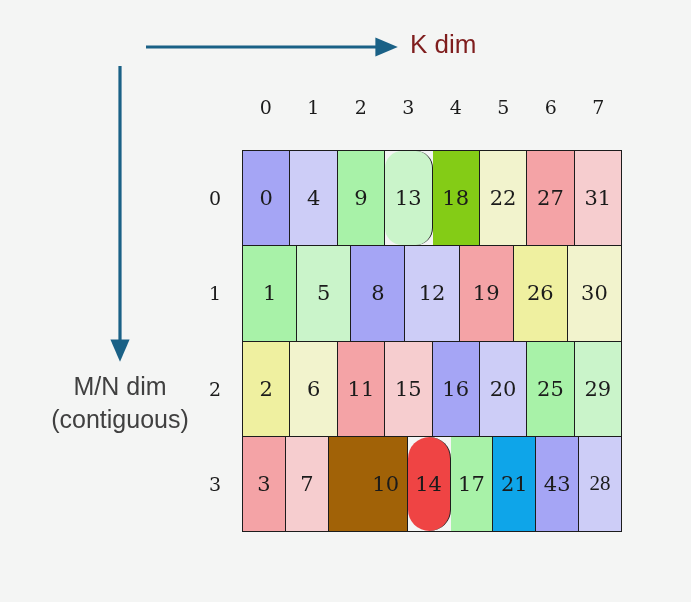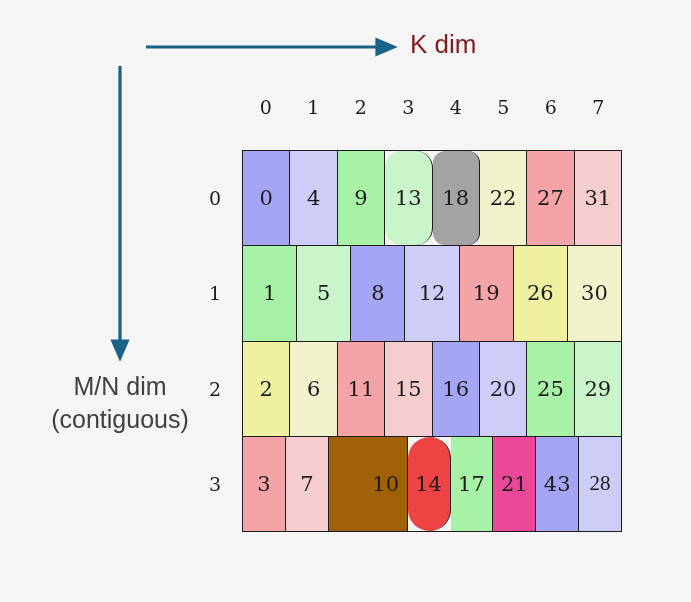--- a/index.html
+++ b/index.html
@@ -155,21 +155,21 @@
   <div class="row-header">2</div>
   <div class="row-header">3</div>
 </div>
 
 <div class="grid" id="grid">
     <div class="grid-row">
       <div class="cell" style="background: rgb(165, 165, 245);">0</div>
       <div class="cell" style="background: rgb(205, 205, 247);">4</div>
       <div class="cell" style="background: rgb(168, 242, 168);">9</div>
       <div class="cell" style="background: rgb(202, 244, 202); border-radius: 17px;">13</div>
-      <div class="cell" style="background: #a3a3a3; border-radius: 12px;">18</div>
+      <div class="cell" style="background: #84cc16;">18</div>
       <div class="cell" style="background: rgb(242, 243, 205);">22</div>
       <div class="cell" style="background: rgb(244, 163, 166);">27</div>
       <div class="cell" style="background: rgb(246, 205, 207);">31</div>
     </div>
     <div class="grid-row">
       <div class="cell" style="background: rgb(168, 242, 168);">1</div>
       <div class="cell" style="background: rgb(202, 244, 202);">5</div>
       <div class="cell" style="background: rgb(165, 165, 245);">8</div>
       <div class="cell" style="background: rgb(205, 205, 247);">12</div>
       <div class="cell" style="background: rgb(244, 163, 166);">19</div>
@@ -185,17 +185,17 @@
       <div class="cell" style="background: rgb(205, 205, 247);">20</div>
       <div class="cell" style="background: rgb(168, 242, 168);">25</div>
       <div class="cell" style="background: rgb(202, 244, 202);">29</div>
     </div>
     <div class="grid-row">
       <div class="cell" style="background: rgb(244, 163, 166);">3</div>
       <div class="cell" style="background: rgb(246, 205, 207);">7</div>
       <div class="cell" style="background: #a16207; padding-left: 36px;">10</div>
       <div class="cell" style="background: #ef4444; border-radius: 23px;">14</div>
       <div class="cell" style="background: rgb(168, 242, 168);">17</div>
-      <div class="cell" style="background: #ec4899;">21</div>
+      <div class="cell" style="background: #0ea5e9;">21</div>
       <div class="cell" style="background: rgb(165, 165, 245);">43</div>
       <div class="cell" style="background: rgb(205, 205, 247); font-family: Liberation Serif, serif;">28</div>
     </div>
   </div>
 
 </body></html>

